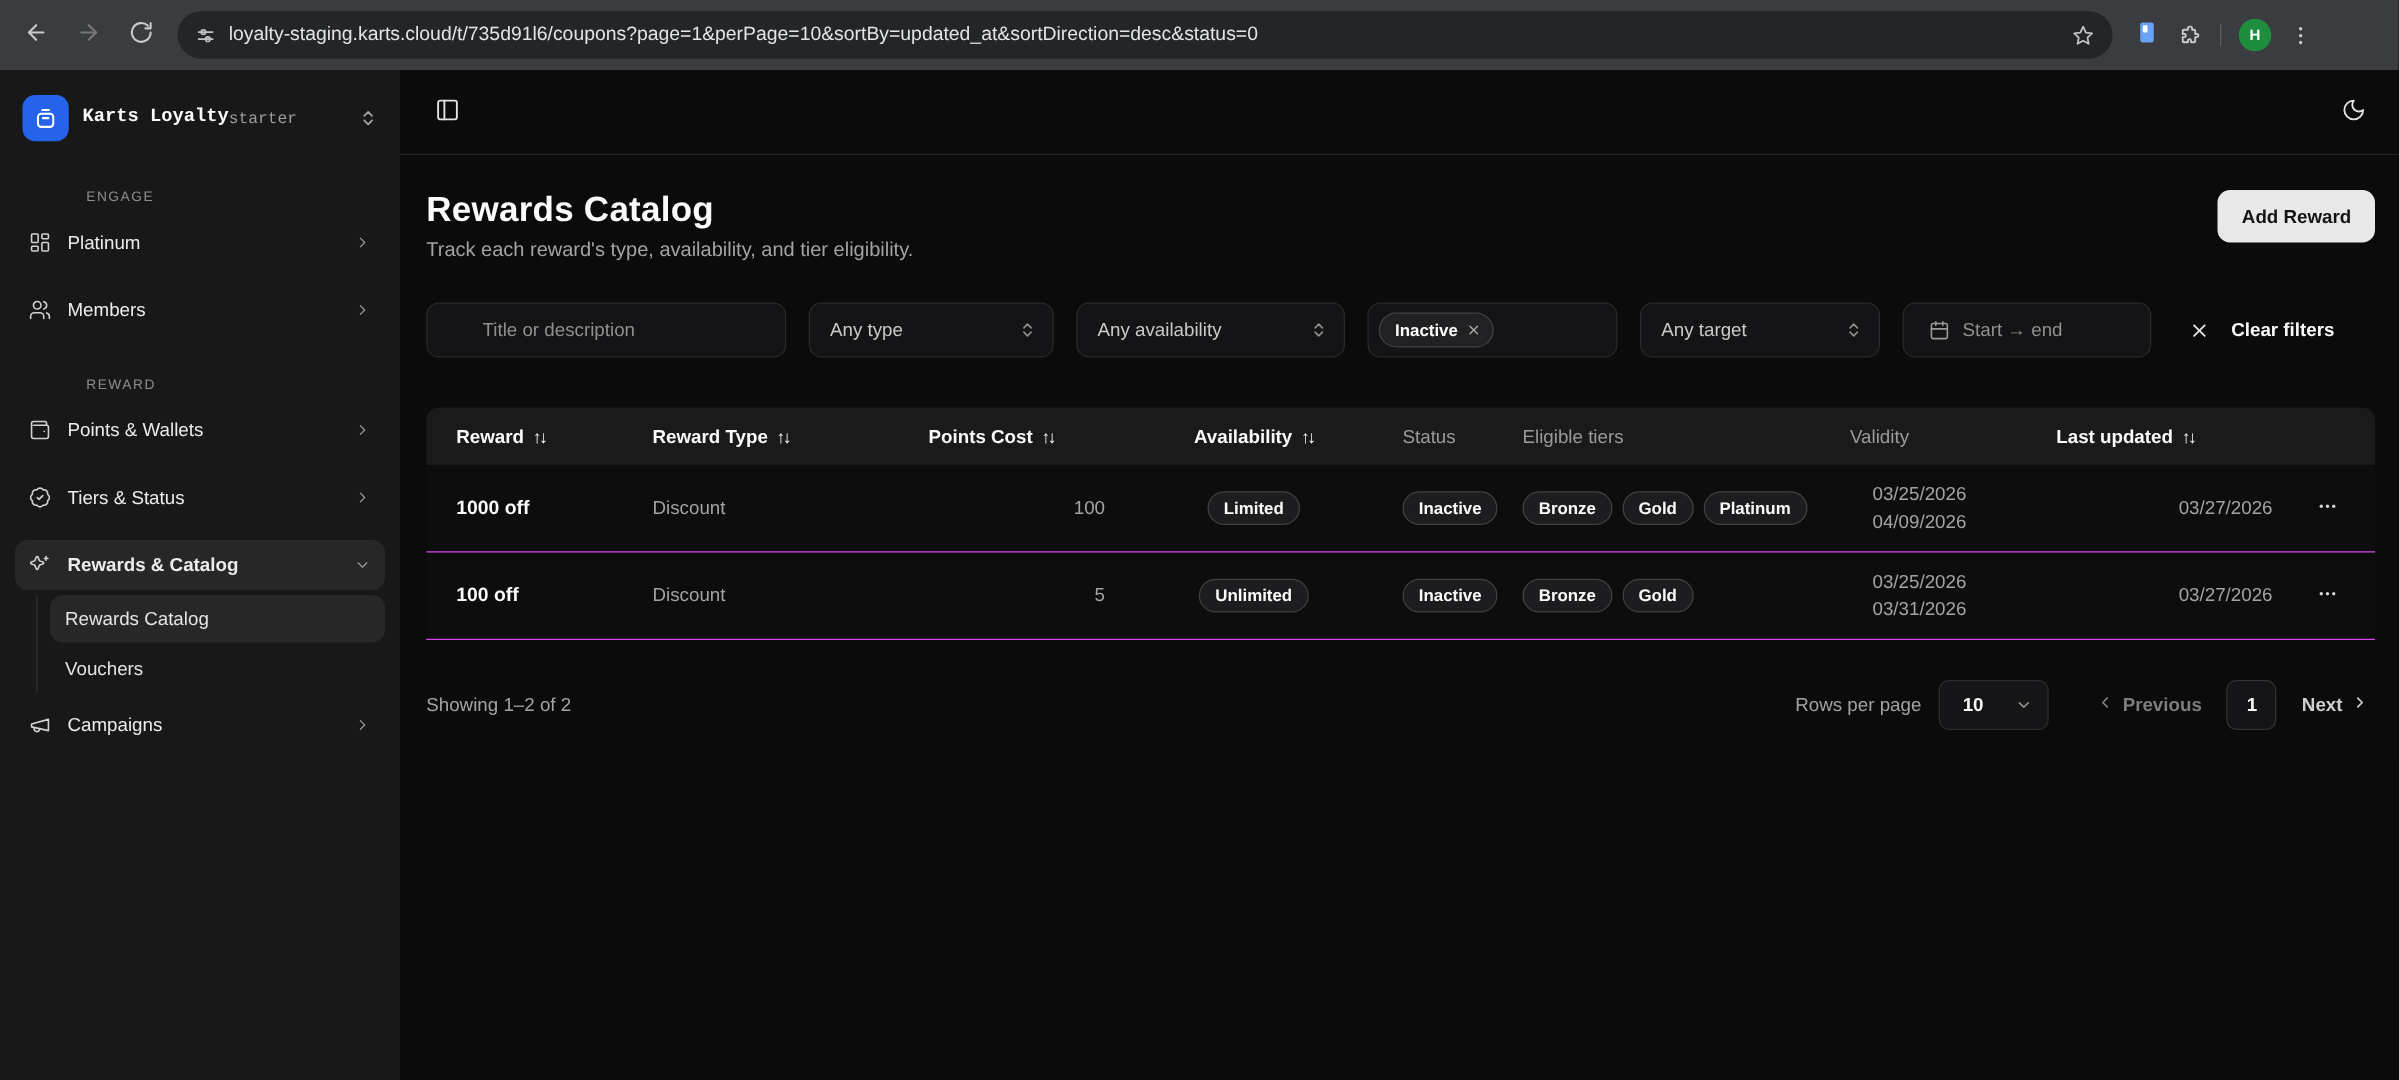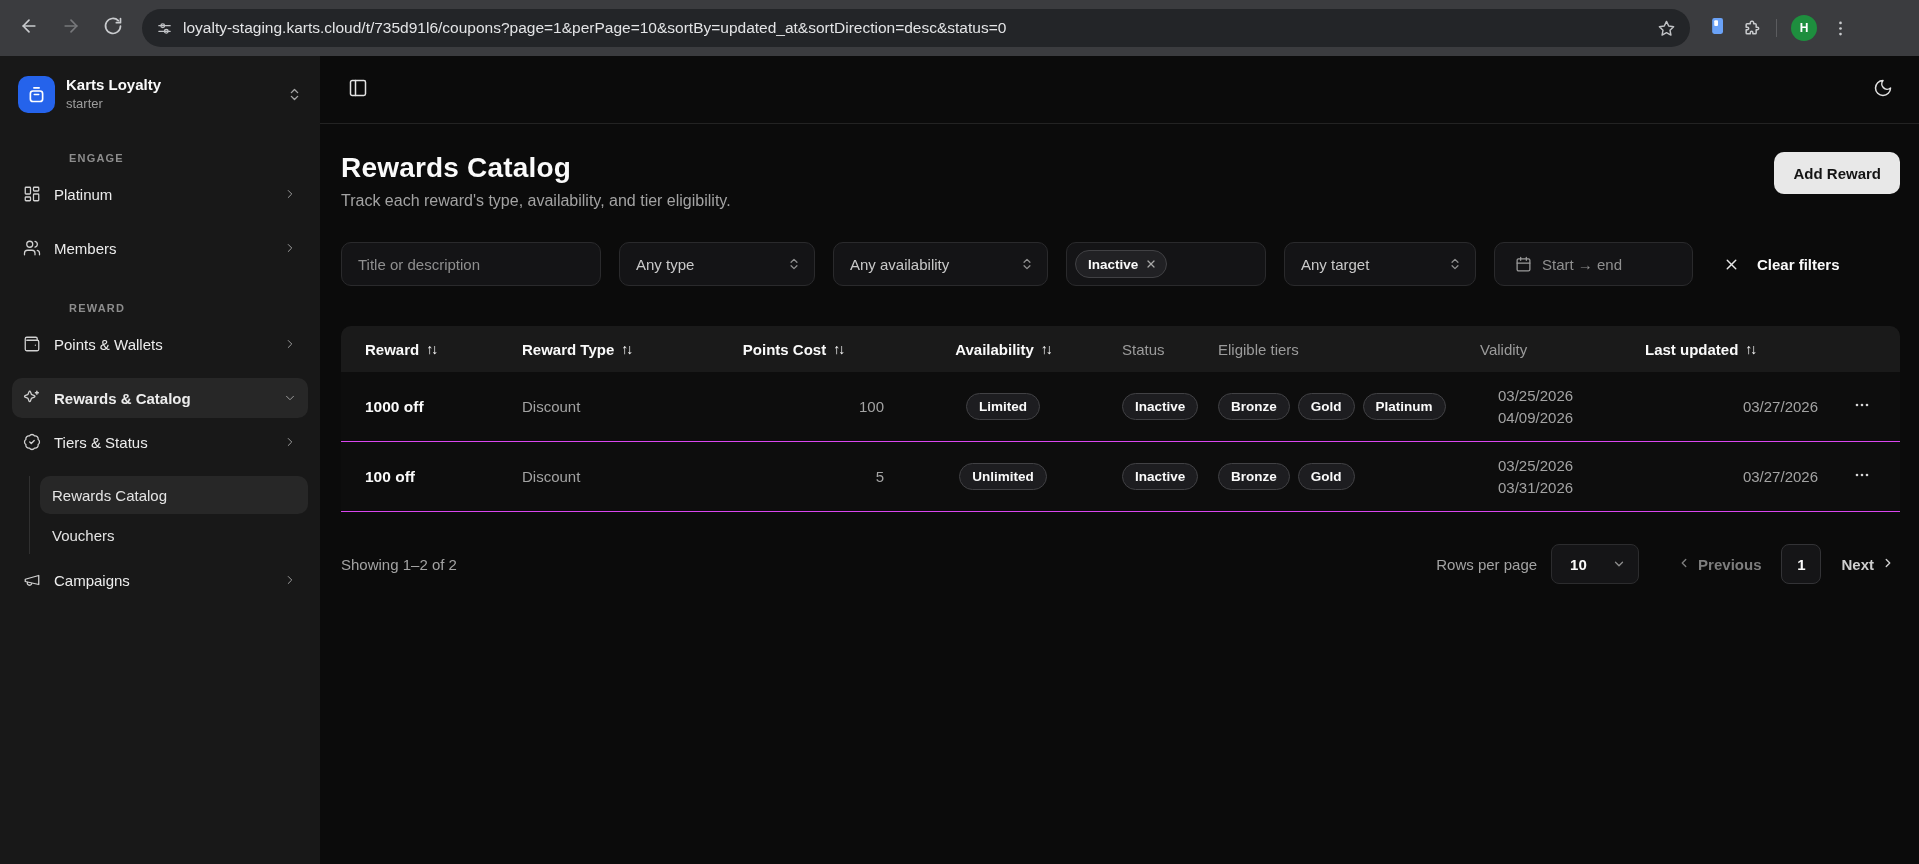--- a/index.html
+++ b/index.html
@@ -28,26 +28,26 @@
   .b-right .dots svg { width:19px; height:19px; }
 
   
   .app { flex:1; display:flex; min-height:0; }
 
   
   .sidebar { width:320px; flex:none; background:#181818; padding:14px 12px; overflow:hidden; }
   .org-row { display:flex; align-items:center; gap:11px; padding:4px 6px; height:48px; border-radius:10px; }
   .org-logo { width:37px; height:37px; border-radius:10px; display:flex; align-items:center; justify-content:center; color:#fff; flex:none; }
   .org-logo svg { width:21px; height:21px; }
-  .org-meta { display:flex; flex-direction:column; line-height:1.2; }
+  .org-meta { display:flex; flex-direction:row; line-height:1.2;font-family:Liberation Mono, monospace; }
   .org-name { color:#fafafa; font-size:15px; font-weight:700; }
   .org-plan { color:#9d9d9d; font-size:13px; margin-top:2px; }
   .org-chев { margin-left:auto; color:#a5a5a5; display:flex; }
   .org-chев svg { width:15px; height:15px; }
-  .section-label { color:#8d8d8d; font-size:11px; font-weight:700; letter-spacing:1.2px; margin:34px 0 10px 10px;padding-left:47px; }
+  .section-label { color:#8d8d8d; font-size:11px; font-weight:400; letter-spacing:1.2px; margin:34px 0 10px 10px;padding-left:47px; }
   .nav-item { height:40px; margin-bottom:14px; border-radius:10px; display:flex; align-items:center; gap:13px; padding:0 11px; color:#ececec; font-size:15px; cursor:pointer; }
   .nav-item .nicon { color:#d2d2d2; display:flex; flex:none; }
   .nav-item .nicon svg { width:18px; height:18px; }
   .nav-item .chev { margin-left:auto; color:#9b9b9b; display:flex; }
   .nav-item .chev svg { width:14px; height:14px; }
   .nav-item.active { background:#272727; font-weight:700; margin-bottom:4px; }
   .subtree { margin:0 0 6px 17px; border-left:1px solid #303030; }
   .sub-item { height:38px; margin:0 0 2px 10px; border-radius:10px; display:flex; align-items:center; padding:0 12px; color:#e4e4e4; font-size:15px; cursor:pointer; }
   .sub-item.active { background:#272727; }
 
@@ -60,21 +60,21 @@
 
   .content { padding:28px 19px 0 21px; }
   .page-head { display:flex; align-items:flex-start; }
   .titles {}
   .page-title { color:#fafafa; font-size:28px; font-weight:700; letter-spacing:.2px; }
   .page-sub { color:#a3a3a3; font-size:16px; margin-top:8px; }
   .add-btn { margin-left:auto; height:42px; padding:0 19px; border:none; border-radius:10px; font-family:inherit; font-size:15px; font-weight:700; cursor:pointer; }
 
   
   .filters { margin-top:32px; display:flex; align-items:center; gap:18px; }
-  .fbox { height:44px; background:#141416; border:1px solid #2a2a2c; border-radius:10px; display:flex; align-items:center; }
+  .fbox { height:44px; background:#141416; border:1px solid #2a2a2c; border-radius:10px; display:flex; align-items:center;padding-left:28px; }
   .f-input { width:258px; padding:0 16px; color:#e5e5e5; font-size:15px; background:transparent; border:none; outline:none; font-family:inherit; }
   .f-input::placeholder { color:#8f8f8f; }
   .f-select { padding:0 13px 0 16px; color:#c9c9c9; font-size:15px; cursor:pointer; }
   .f-select .lbl { flex:1; }
   .f-select .updown { margin-left:12px; color:#8f8f8f; display:flex; }
   .f-select .updown svg { width:14px; height:14px; }
   .w-type { width:196px; } .w-avail { width:215px; } .w-target { width:192px; }
   .w-status { width:200px; padding:0 8px; }
   .chip { display:inline-flex; align-items:center; height:28px; padding:0 9px 0 12px; border:1px solid #414144; background:#212124; border-radius:999px; color:#fafafa; font-size:13.5px; font-weight:700; gap:7px; cursor:default; }
   .chip .chip-x { color:#a8a8a8; display:flex; cursor:pointer; }
@@ -253,46 +253,46 @@
                 <path d="M16.5 13.5h.01"></path>
               </svg>
             </span>
             <span>Points &amp; Wallets</span>
             <span class="chev">
               <svg viewBox="0 0 24 24" fill="none" stroke="currentColor" stroke-width="1.7" stroke-linecap="round" stroke-linejoin="round">
                 <path d="m9 18 6-6-6-6"></path>
               </svg>
             </span>
           </div>
+          <div class="nav-item">
+            <span class="nicon">
+              <svg viewBox="0 0 24 24" fill="none" stroke="currentColor" stroke-width="1.7" stroke-linecap="round" stroke-linejoin="round">
+                <path d="M3.85 8.62a4 4 0 0 1 4.78-4.77 4 4 0 0 1 6.74 0 4 4 0 0 1 4.78 4.78 4 4 0 0 1 0 6.74 4 4 0 0 1-4.77 4.78 4 4 0 0 1-6.75 0 4 4 0 0 1-4.78-4.77 4 4 0 0 1 0-6.76Z"></path>
+                <path d="m9 12 2 2 4-4"></path>
+              </svg>
+            </span>
+            <span>Tiers &amp; Status</span>
+            <span class="chev">
+              <svg viewBox="0 0 24 24" fill="none" stroke="currentColor" stroke-width="1.7" stroke-linecap="round" stroke-linejoin="round">
+                <path d="m9 18 6-6-6-6"></path>
+              </svg>
+            </span>
+          </div>
           <div class="nav-item active">
             <span class="nicon">
               <svg viewBox="0 0 24 24" fill="none" stroke="currentColor" stroke-width="1.7" stroke-linecap="round" stroke-linejoin="round">
                 <path d="M9.9 3.6 11.2 7a1 1 0 0 0 .6.6l3.4 1.3a1 1 0 0 1 0 1.9l-3.4 1.3a1 1 0 0 0-.6.6l-1.3 3.4a1 1 0 0 1-1.9 0l-1.3-3.4a1 1 0 0 0-.6-.6l-3.4-1.3a1 1 0 0 1 0-1.9L6.1 7.6a1 1 0 0 0 .6-.6l1.3-3.4a1 1 0 0 1 1.9 0Z"></path>
                 <path d="M18.5 3v4"></path>
                 <path d="M20.5 5h-4"></path>
               </svg>
             </span>
             <span>Rewards &amp; Catalog</span>
             <span class="chev">
               <svg viewBox="0 0 24 24" fill="none" stroke="currentColor" stroke-width="1.7" stroke-linecap="round" stroke-linejoin="round">
                 <path d="m6 9 6 6 6-6"></path>
-              </svg>
-            </span>
-          </div>
-          <div class="nav-item">
-            <span class="nicon">
-              <svg viewBox="0 0 24 24" fill="none" stroke="currentColor" stroke-width="1.7" stroke-linecap="round" stroke-linejoin="round">
-                <path d="M3.85 8.62a4 4 0 0 1 4.78-4.77 4 4 0 0 1 6.74 0 4 4 0 0 1 4.78 4.78 4 4 0 0 1 0 6.74 4 4 0 0 1-4.77 4.78 4 4 0 0 1-6.75 0 4 4 0 0 1-4.78-4.77 4 4 0 0 1 0-6.76Z"></path>
-                <path d="m9 12 2 2 4-4"></path>
-              </svg>
-            </span>
-            <span>Tiers &amp; Status</span>
-            <span class="chev">
-              <svg viewBox="0 0 24 24" fill="none" stroke="currentColor" stroke-width="1.7" stroke-linecap="round" stroke-linejoin="round">
-                <path d="m9 18 6-6-6-6"></path>
               </svg>
             </span>
           </div>
           <div class="subtree">
             <div class="sub-item active">Rewards Catalog</div>
             <div class="sub-item">Vouchers</div>
           </div>
           <div class="nav-item">
             <span class="nicon">
               <svg viewBox="0 0 24 24" fill="none" stroke="currentColor" stroke-width="1.7" stroke-linecap="round" stroke-linejoin="round">

